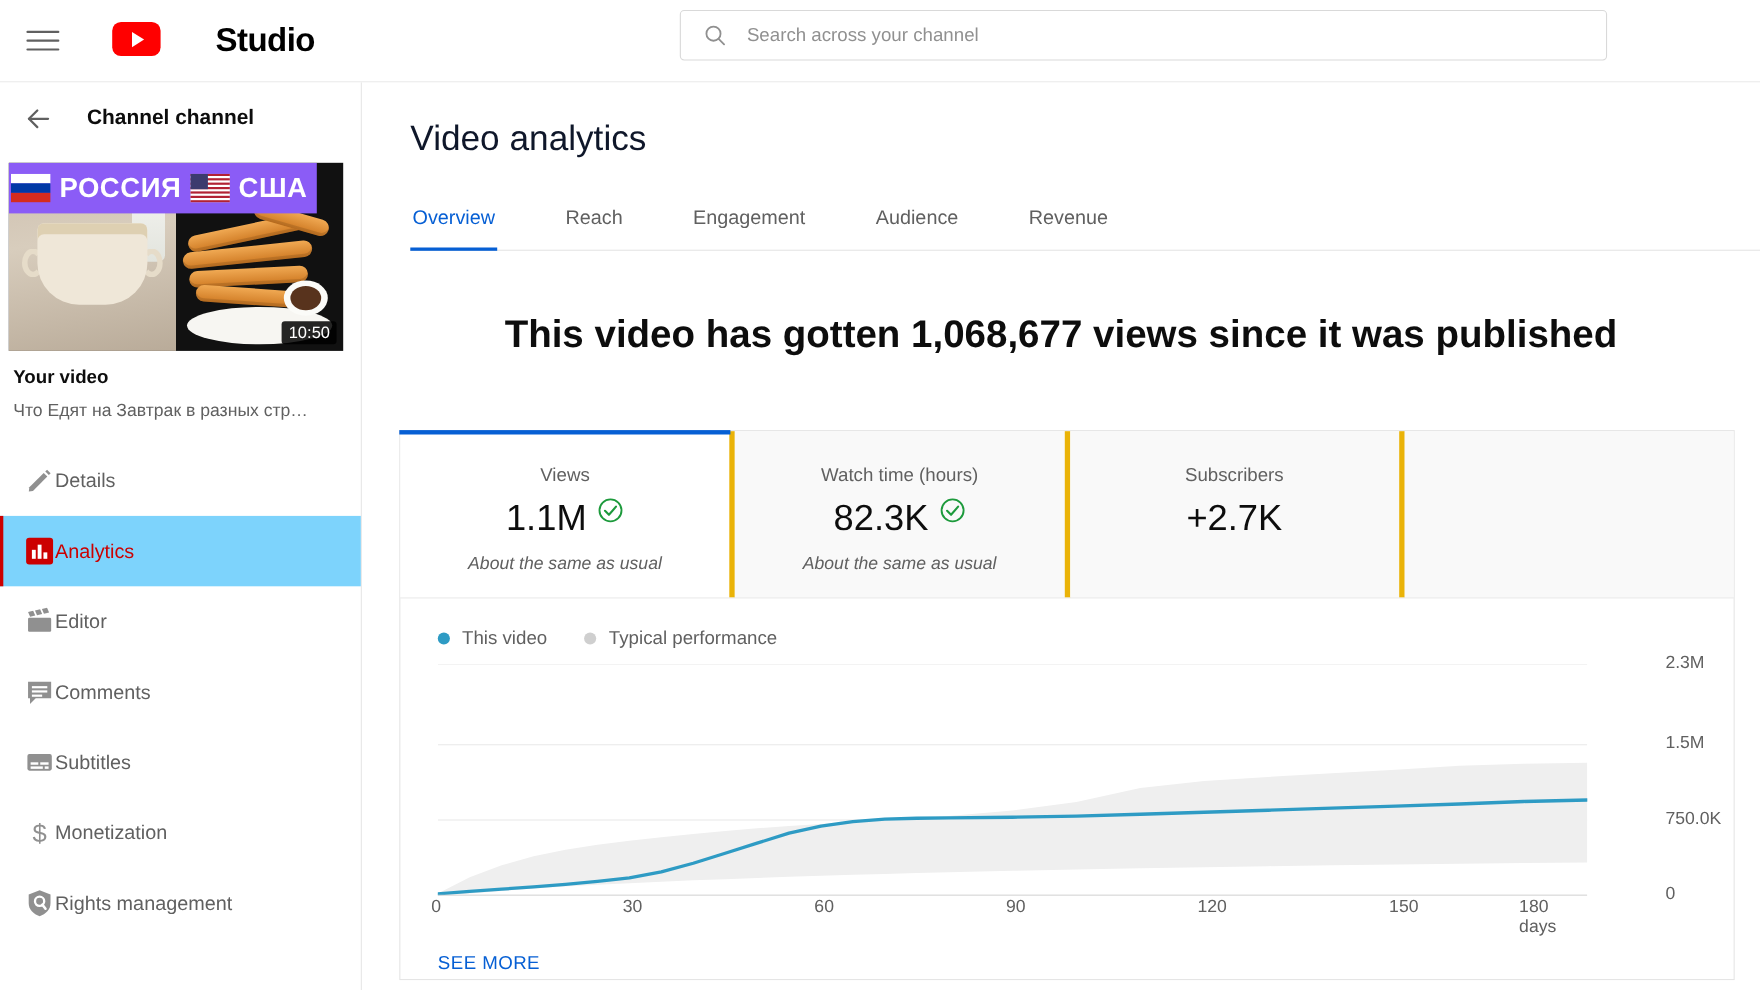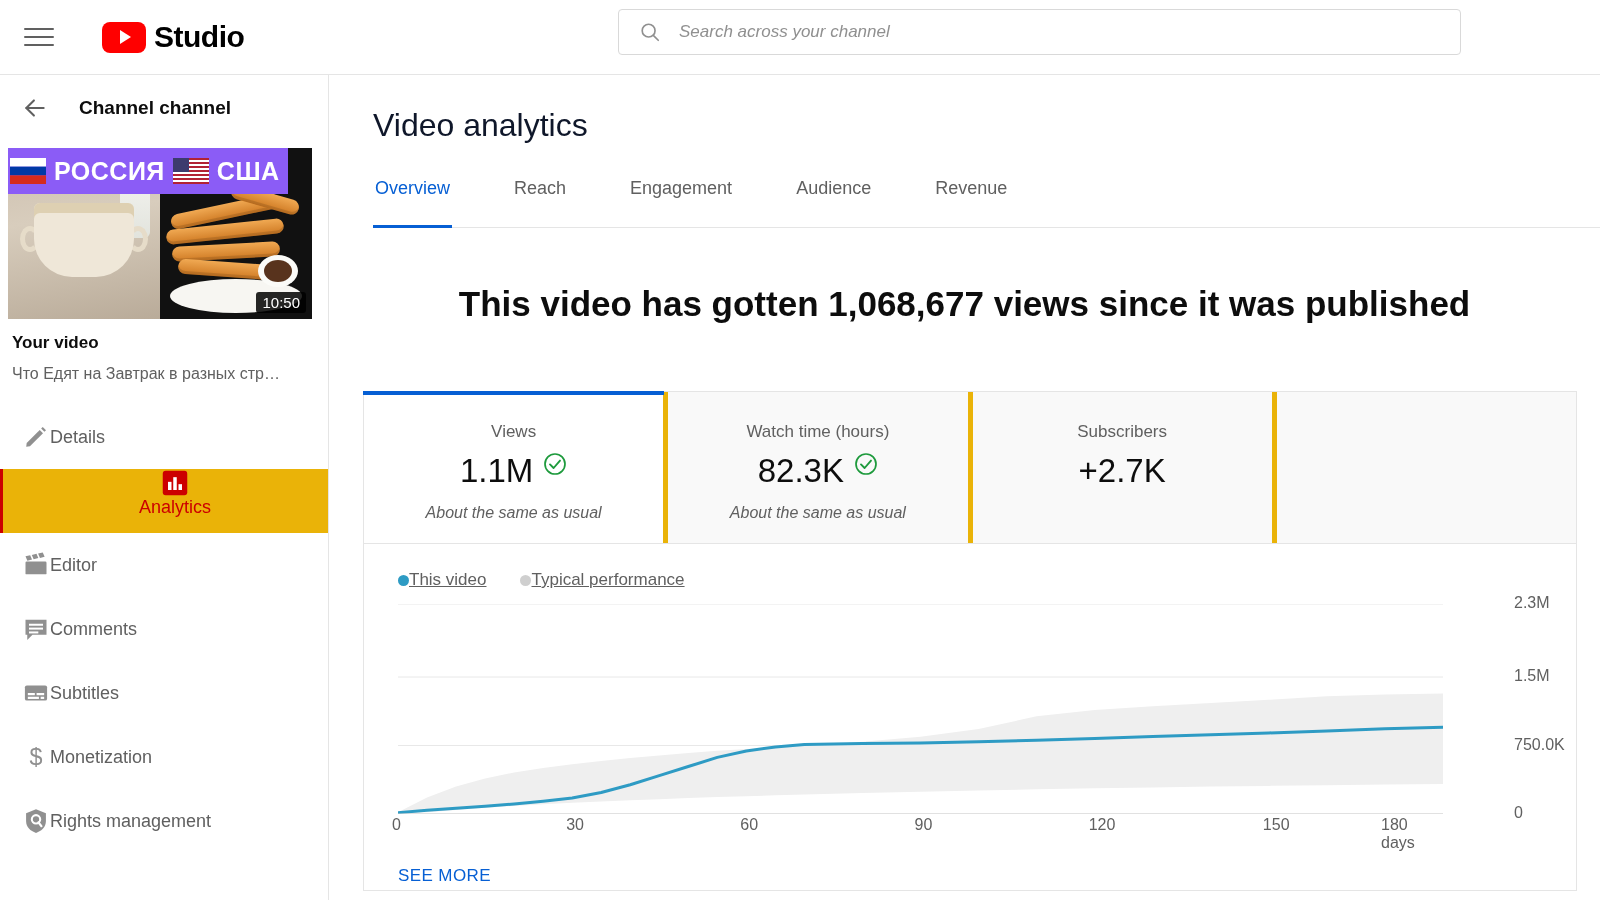--- a/index.html
+++ b/index.html
@@ -18,21 +18,21 @@
     background: #fff;
     border-bottom: 1px solid #e5e5e5;
     display: flex; align-items: center;
   }
   .hamburger {
     margin-left: 24px; width: 30px; height: 24px;
     display: flex; flex-direction: column; justify-content: space-between;
     cursor: pointer; padding: 3px 0;
   }
   .hamburger span { display: block; height: 2px; background: #606060; border-radius: 1px; }
-  .brand { display: flex; align-items: center; margin-left: 48px; cursor: pointer; }
+  .brand { display: flex; margin-left: 48px; cursor: pointer; gap: 42px; }
   .yt-logo {
     width: 44px; height: 31px; background: #ff0000;
     border-radius: 8px; display: flex; align-items: center; justify-content: center;
   }
   .yt-logo .tri {
     width: 0; height: 0;
     border-left: 11px solid #fff;
     border-top: 7px solid transparent;
     border-bottom: 7px solid transparent;
     margin-left: 3px;
@@ -46,21 +46,20 @@
     width: 843px; height: 46px;
     border: 1px solid #d9d9d9; border-radius: 4px;
     display: flex; align-items: center; background: #fff;
   }
   .search-icon { margin-left: 20px; width: 22px; height: 22px; flex: none; }
   .search-input {
     border: none; outline: none; background: transparent;
     margin-left: 18px; font-size: 17px; color: #030303;
     font-family: "Liberation Sans", sans-serif;
     width: 740px;
-    font-style: italic;
   }
   .search-input::placeholder { color: #909090; }
 
   
   .sidebar {
     position: absolute; top: 75px; left: 0;
     width: 329px; height: 825px;
     background: #fff; border-right: 1px solid #e5e5e5;
   }
   .sb-back { display: flex; align-items: center; height: 66px; padding-left: 22px; cursor: pointer; }
@@ -124,41 +123,41 @@
 
   .vid-meta { padding: 14px 12px 0 12px; }
   .vid-label { font-size: 17px; font-weight: 700; color: #0d0d0d; }
   .vid-title { margin-top: 12px; font-size: 16px; color: #606060; white-space: nowrap; overflow: hidden; }
 
   .sb-nav { margin-top: 22px; }
   .sb-item {
     display: flex; align-items: center; height: 64px;
     padding-left: 22px; cursor: pointer; position: relative;
   }
-  .sb-item.active { background: #eab308; flex-direction: column; }
+  .sb-item.active { background: #7dd3fc; }
   .sb-item.active::before {
     content: ""; position: absolute; left: 0; top: 0; bottom: 0; width: 3px; background: #cc0000;
   }
   .sb-ico { width: 28px; height: 28px; flex: none; }
   .sb-text { font-size: 18px; color: #606060; }
   .sb-item.active .sb-text { color: #cc0000; font-weight: 500; }
 
   
   .main {
     position: absolute; top: 75px; left: 329px;
     width: 1271px; height: 825px; background: #fff; overflow: hidden;
   }
   .page-title { margin: 32px 0 0 44px; font-size: 32px; font-weight: 400; color: #0f172a; }
 
   .tabs {
     margin-top: 32px; margin-left: 44px; width: 1227px;
     border-bottom: 1px solid #e5e5e5; display: flex; align-items: flex-end; height: 52px;
   }
   .tab {
-    font-size: 18px; color: #606060; padding: 0 2px 28px 2px;
+    font-size: 18px; color: #606060; padding: 0 2px 18px 2px;
     margin-right: 60px; cursor: pointer; position: relative; white-space: nowrap;
   }
   .tab.active { color: #065fd4; font-weight: 500; }
   .tab.active::after {
     content: ""; position: absolute; left: 0; right: 0; bottom: -1px; height: 3px; background: #065fd4;
   }
 
   .headline {
     text-align: center; margin-top: 56px;
     font-size: 35px; font-weight: 700; color: #0d0d0d;
@@ -185,21 +184,21 @@
   .m-value-row { display: flex; align-items: flex-start; margin-top: 10px; }
   .m-value { font-size: 33px; font-weight: 400; color: #0d0d0d; }
   .m-check { width: 24px; height: 24px; margin-left: 10px; }
   .m-sub { margin-top: 14px; font-size: 16px; font-style: italic; color: #606060; }
 
   .legend { display: flex; align-items: center; padding: 26px 0 0 34px; }
   .lg { display: flex; align-items: center; margin-right: 34px; }
   .dot { width: 11px; height: 11px; border-radius: 50%; }
   .dot.blue { background: #2e9bc4; }
   .dot.gray { background: #cfcfcf; }
-  .lg-text { font-size: 17px; color: #606060; text-decoration: underline; }
+  .lg-text { margin-left: 11px; font-size: 17px; color: #606060; }
 
   .plot { position: relative; margin-top: 14px; height: 210px; }
   .ylabels { position: absolute; right: 10px; top: 0; width: 140px; height: 210px; }
   .ylabel { position: absolute; font-size: 16px; color: #606060; left: 88px; }
 
   .xaxis { position: relative; height: 30px; margin-left: 34px; width: 1045px; }
   .xtick { position: absolute; font-size: 16px; color: #606060; top: 2px; }
 
   .seemore {
     margin: 22px 0 0 34px; font-size: 17px; font-weight: 500;

